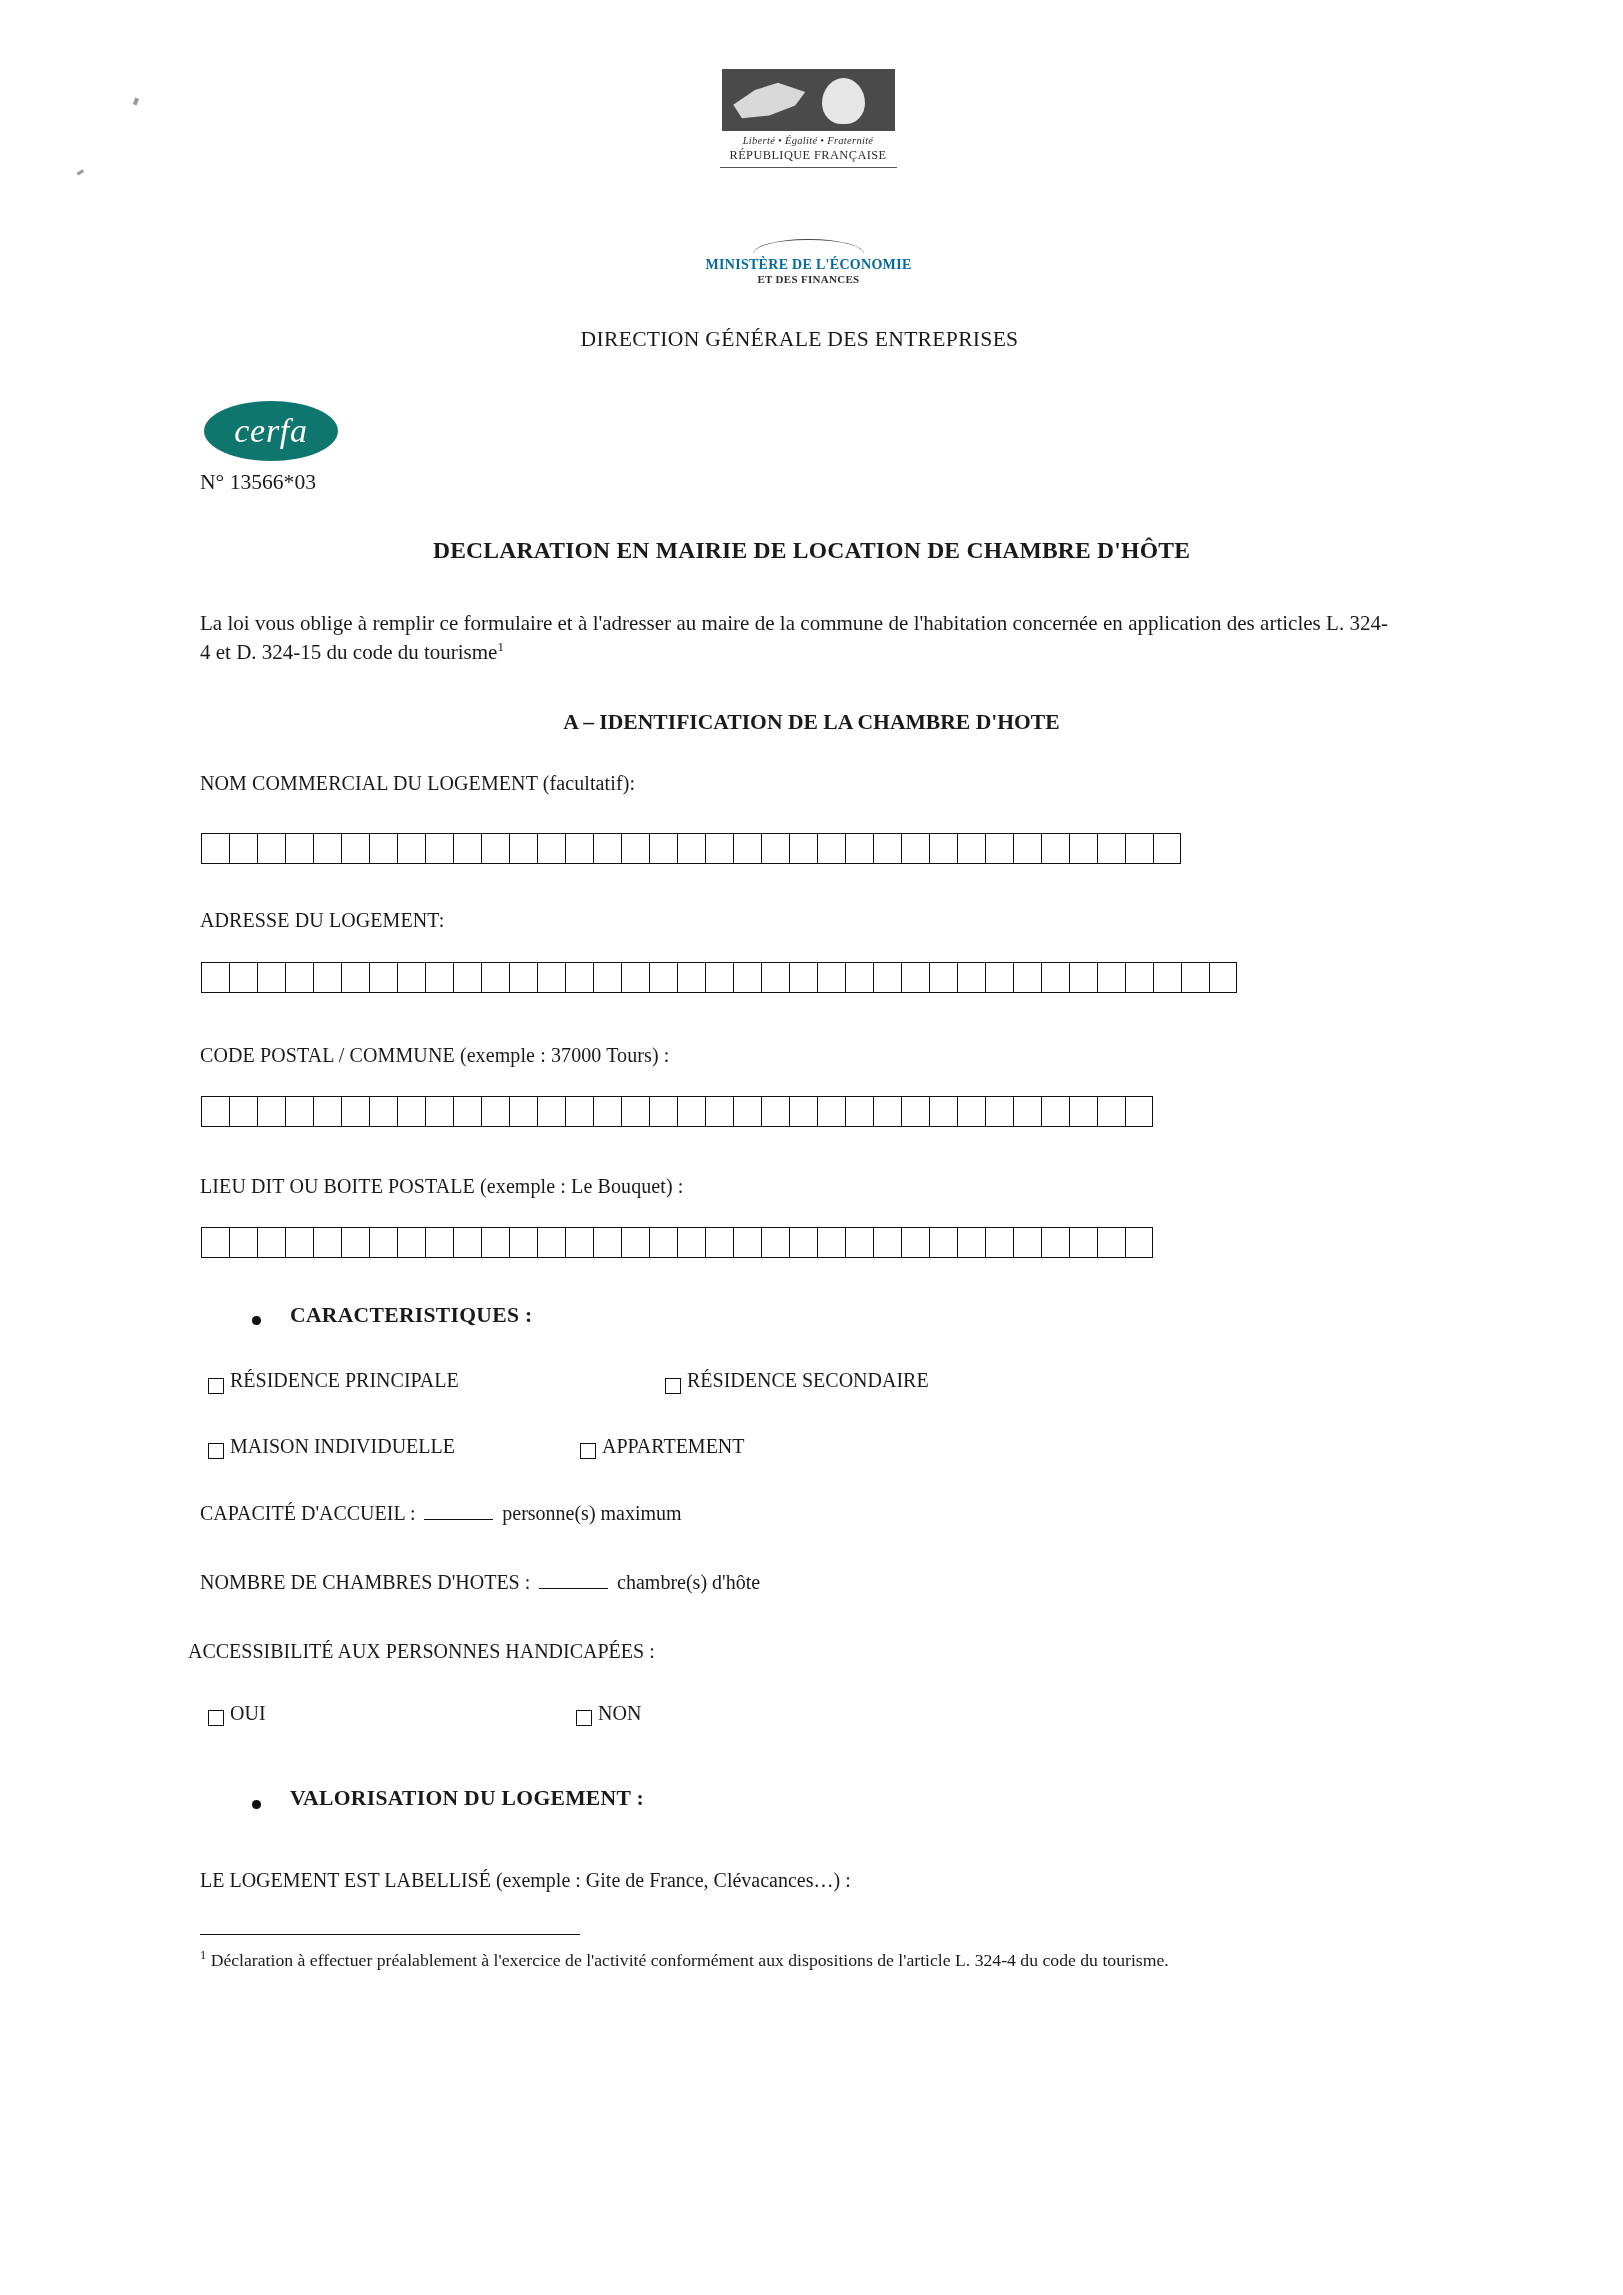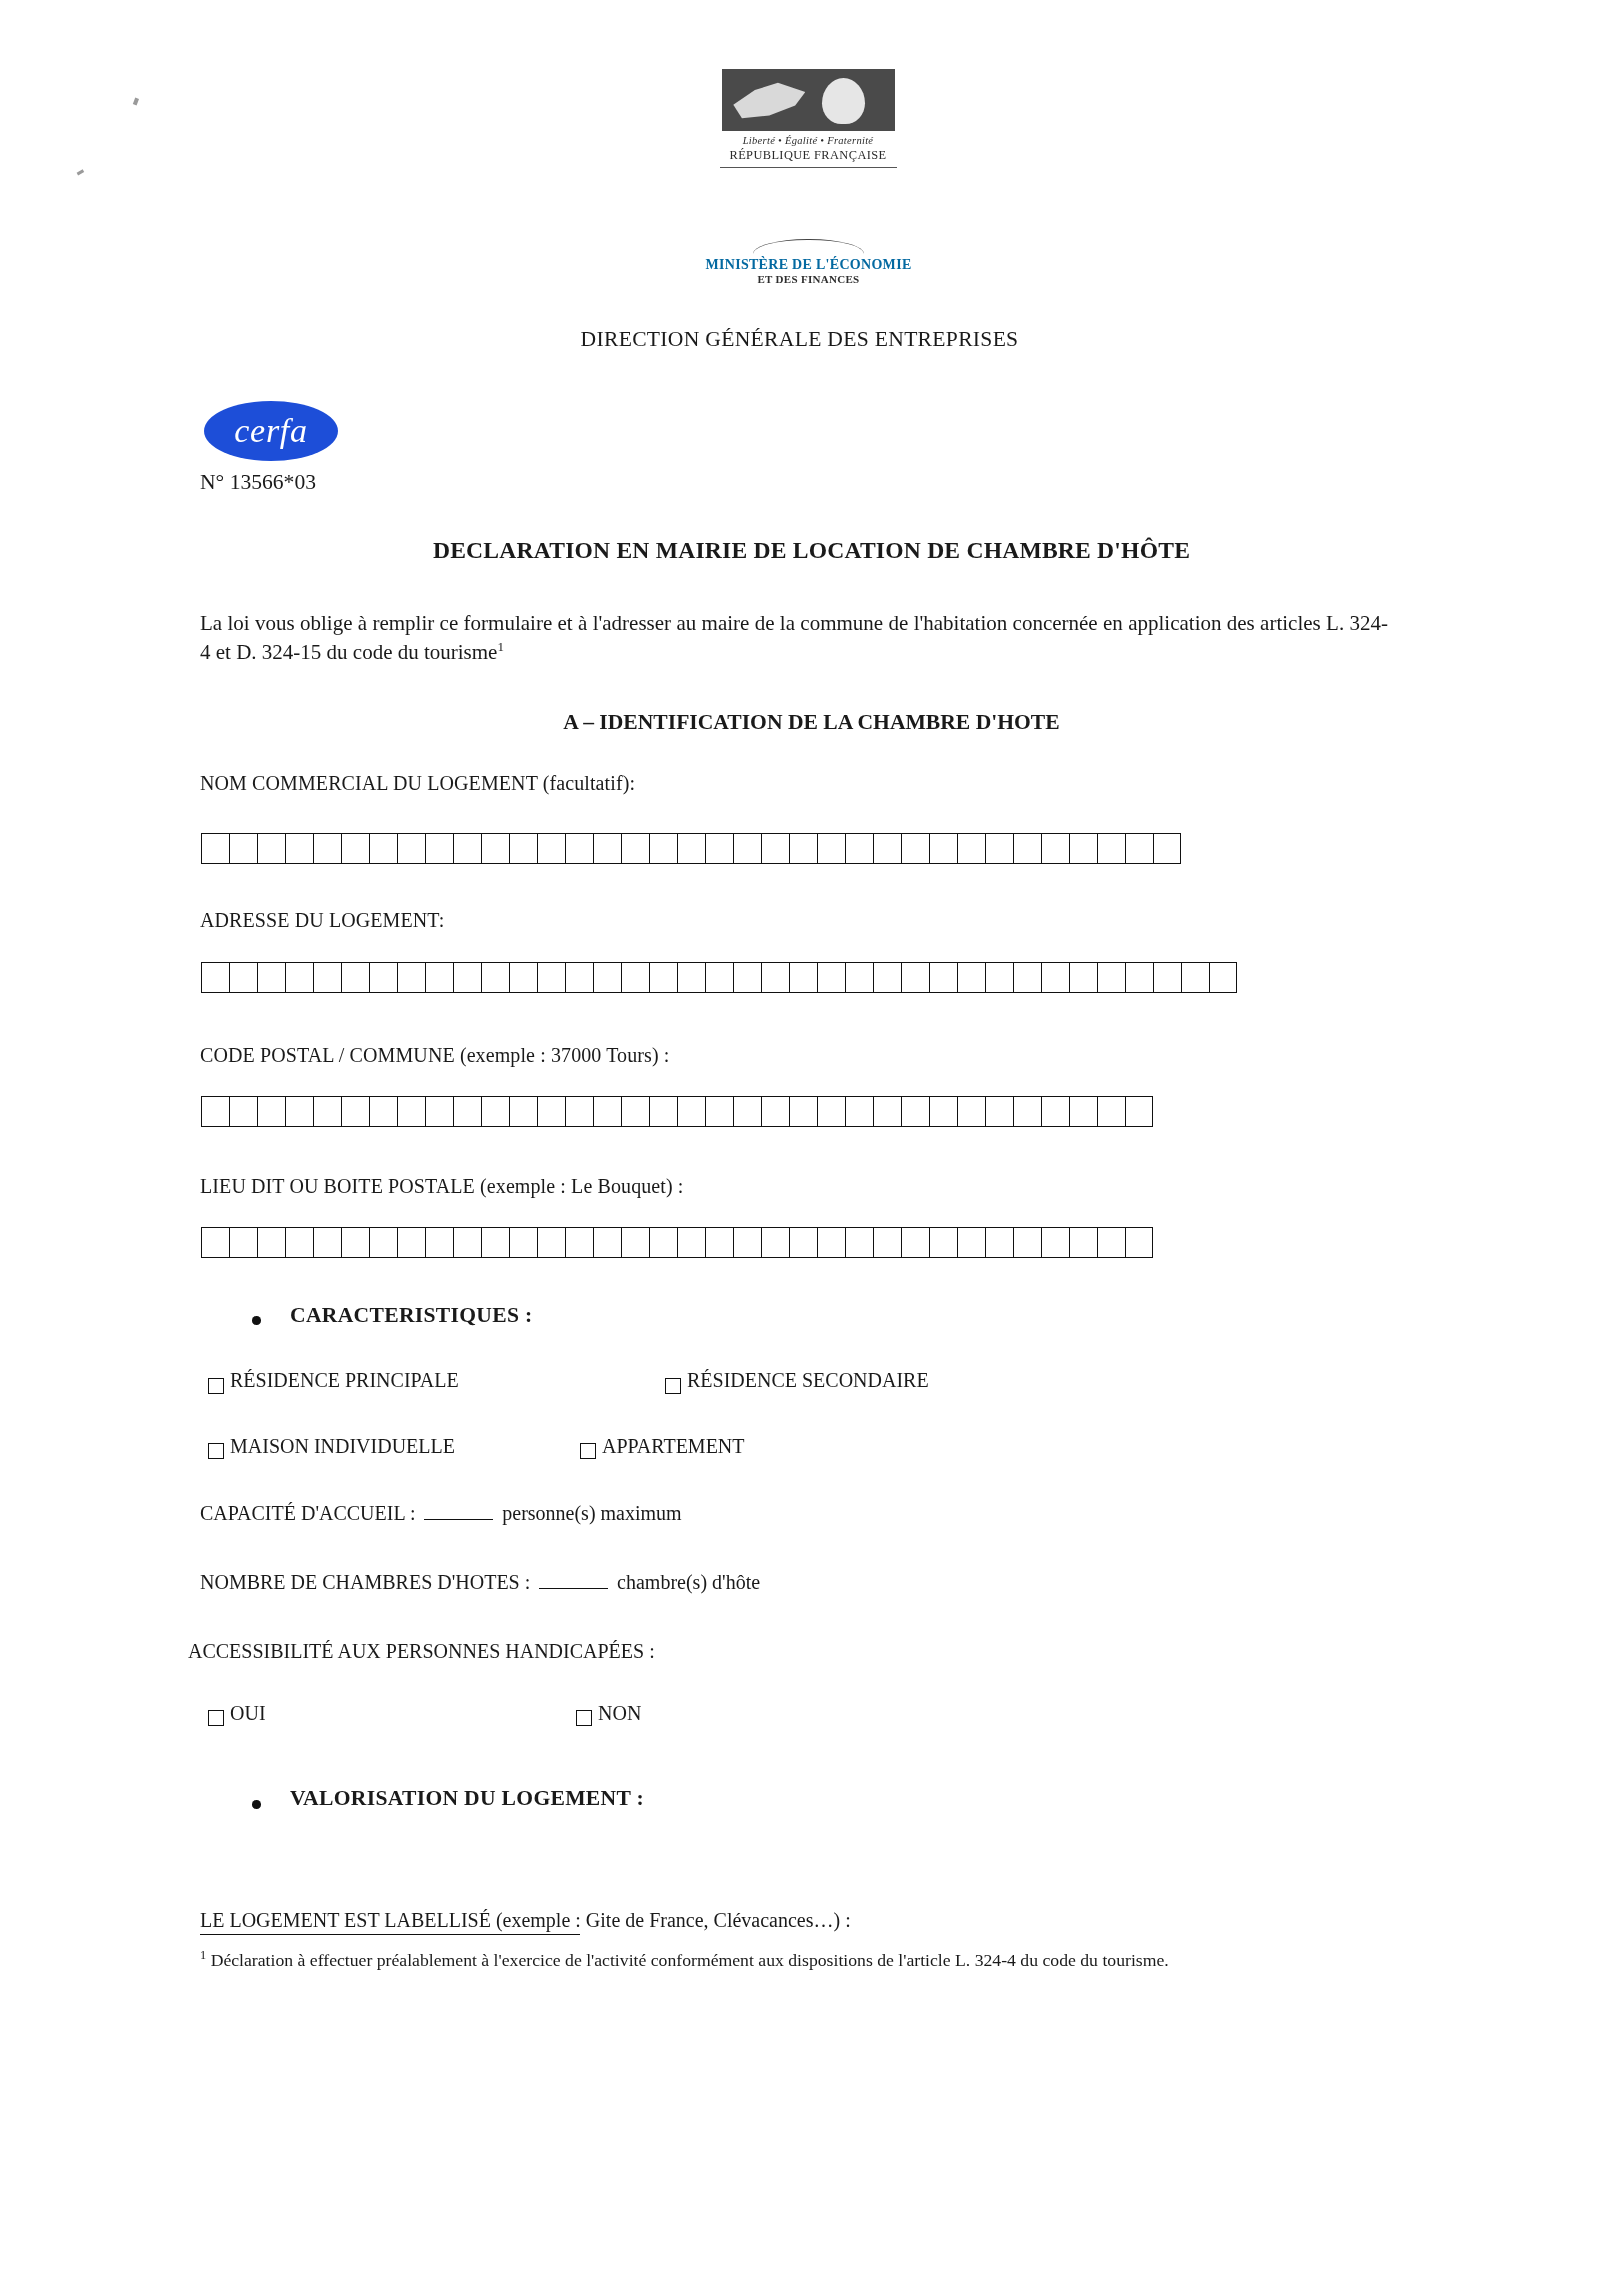--- a/index.html
+++ b/index.html
@@ -117,21 +117,21 @@
     letter-spacing: 0.3px;
   }
 
   
   .cerfa {
     position: absolute;
     left: 204px;
     top: 401px;
     width: 134px;
     height: 60px;
-    background: #1d4ed8;
+    background: #0f766e;
     border-radius: 50%;
     color: #fff;
     font-family: "Liberation Serif", serif;
     font-style: italic;
     font-size: 34px;
     text-align: center;
     line-height: 60px;
     letter-spacing: 0.7px;
   }
   .cerfa-num {
@@ -476,19 +476,19 @@
 
   <div class="plain-line" style="left:188px; top:1640px;">ACCESSIBILITÉ AUX PERSONNES HANDICAPÉES :</div>
   <div class="cbx" style="left:208px; top:1710px;"></div>
   <div class="cbx-label" style="left:230px; top:1702px;">OUI</div>
   <div class="cbx" style="left:576px; top:1710px;"></div>
   <div class="cbx-label" style="left:598px; top:1702px;">NON</div>
 
   <div class="bullet-dot" style="left:252px; top:1800px;"></div>
   <div class="bullet-item" style="left:290px; top:1786px;">VALORISATION DU LOGEMENT :</div>
 
-  <div class="plain-line" style="left:200px; top:1869px;margin-top:40px;">LE LOGEMENT EST LABELLISÉ (exemple : Gite de France, Clévacances…) :</div>
+  <div class="plain-line" style="left:200px; top:1869px;">LE LOGEMENT EST LABELLISÉ (exemple : Gite de France, Clévacances…) :</div>
 
   <div class="footnote-rule"></div>
   <div class="footnote"><sup>1</sup><span> Déclaration à effectuer préalablement à l'exercice de l'activité conformément aux dispositions de l'article L. 324-4 du code du tourisme.</span></div>
 
 </div>
 
 
 </body></html>

